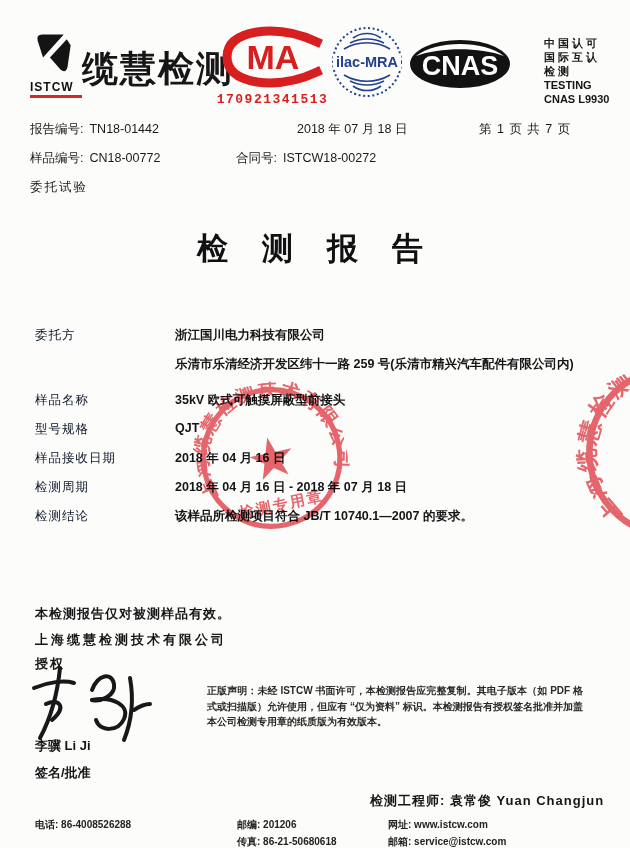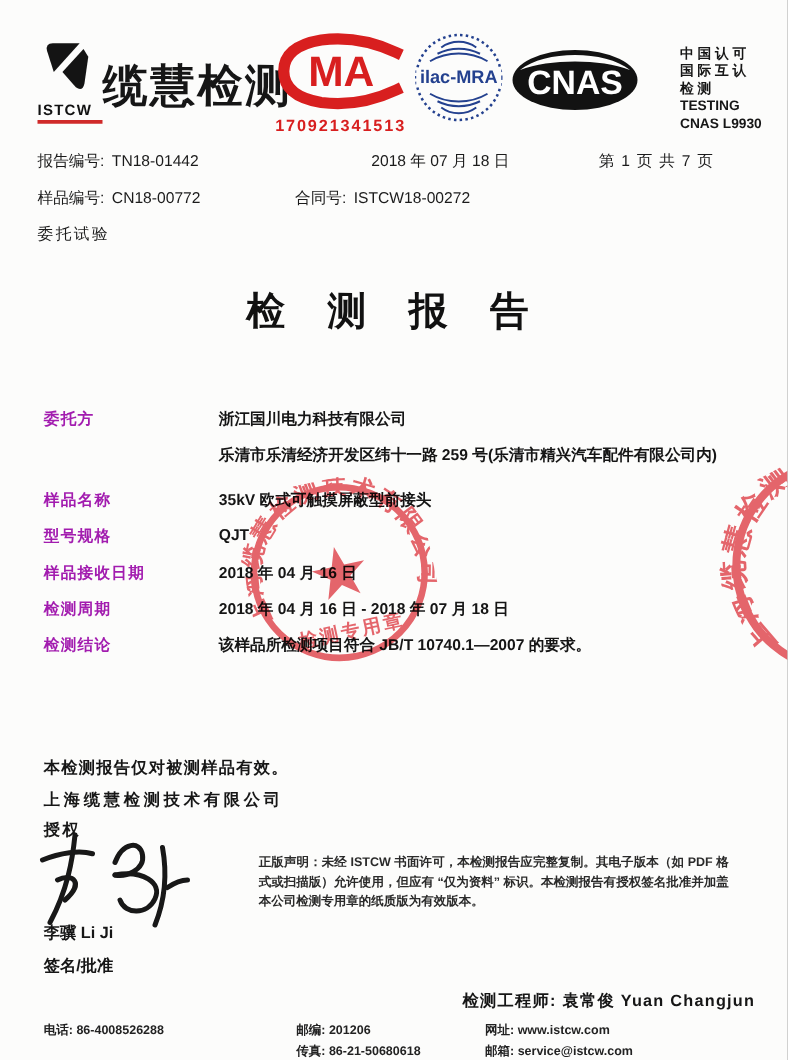--- a/index.html
+++ b/index.html
@@ -13,35 +13,35 @@
     margin:0 auto;
     background:#fcfcfb;
     overflow:hidden;
     color:#1d1d1d;
   }
   .abs{position:absolute;}
   
   .istcw-acronym{font-size:12px;font-weight:900;letter-spacing:1px;color:#111;}
   .istcw-tagline{width:52px;height:3px;background:#d02a2a;margin-top:1px;}
   .brand-cn{font-size:36px;font-weight:900;color:#161616;letter-spacing:2px;}
-  .cma-number{font-size:13px;font-weight:800;color:#d81f1f;letter-spacing:1.5px;}
+  .cma-number{font-size:13px;font-weight:800;color:#d81f1f;letter-spacing:1.5px;font-family:Liberation Mono, monospace;}
   .accr{font-size:11px;font-weight:700;line-height:1.28;color:#161616;}
   .accr .cn{letter-spacing:3px;}
   
   .meta{font-size:12.5px;font-weight:400;color:#1b1b1b;}
   .meta .lab{margin-right:6px;}
   
   .doc-title{
     width:100%;text-align:center;
     font-size:31px;font-weight:900;color:#111;
     letter-spacing:34px;padding-left:24px;box-sizing:border-box;
   }
   
   .frow{font-size:12.5px;}
-  .frow .flab{position:absolute;left:35px;top:0;font-weight:700;color:#a21caf;letter-spacing:1px;}
+  .frow .flab{position:absolute;left:35px;top:0;font-weight:400;color:#0f172a;letter-spacing:1px;}
   .frow .fval{position:absolute;left:175px;top:0;font-weight:700;color:#151515;}
   
   .bold-line{font-size:13px;font-weight:700;color:#161616;}
   .spaced{letter-spacing:3px;}
   .disclaimer{
     font-size:10px;font-weight:600;color:#2a2a2a;
     line-height:1.55;text-align:justify;
   }
   .footer-col{font-size:10px;font-weight:700;color:#222;line-height:1.7;white-space:nowrap;}
   

